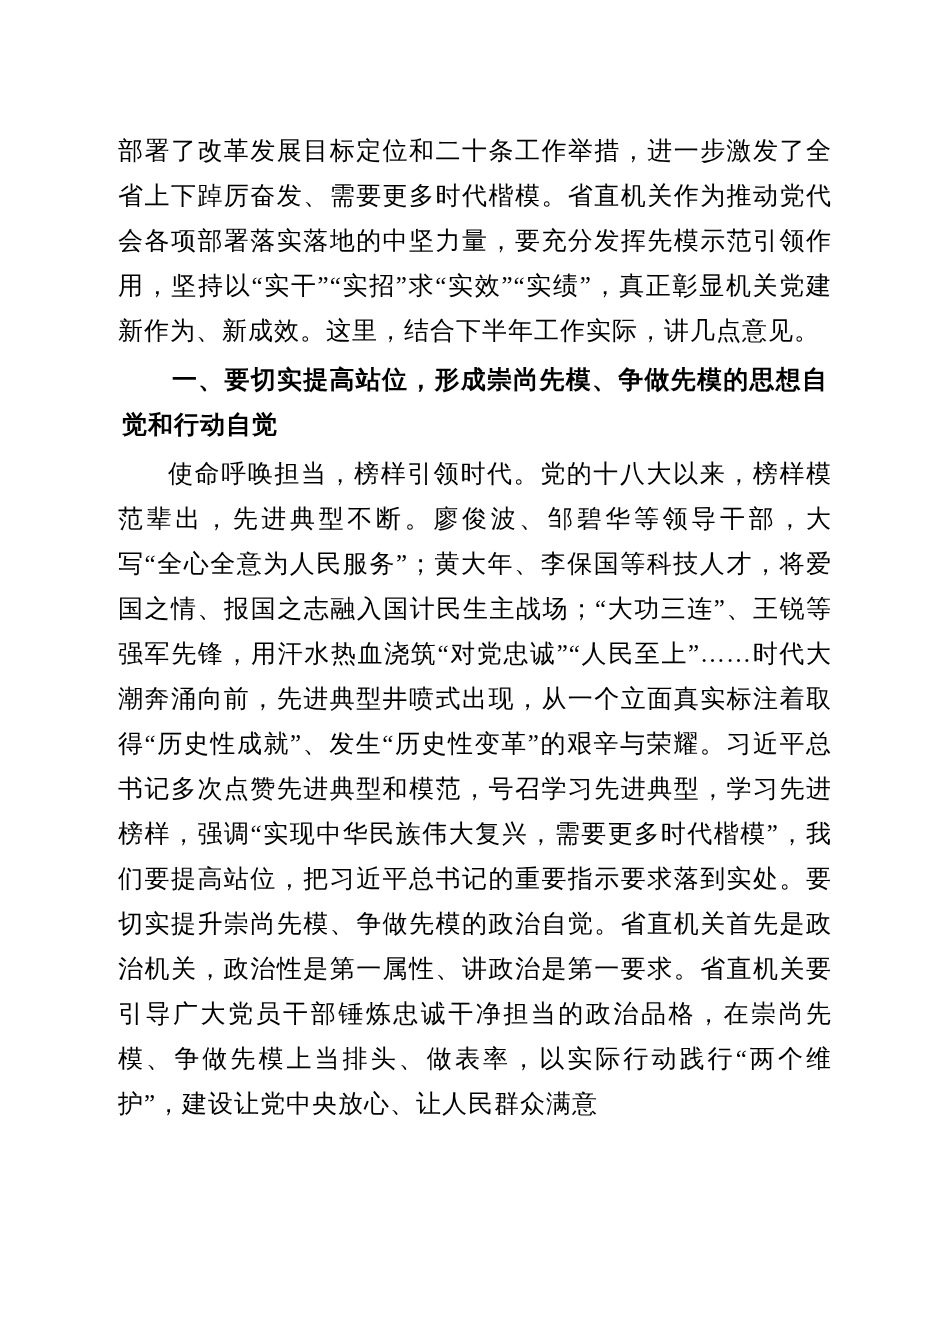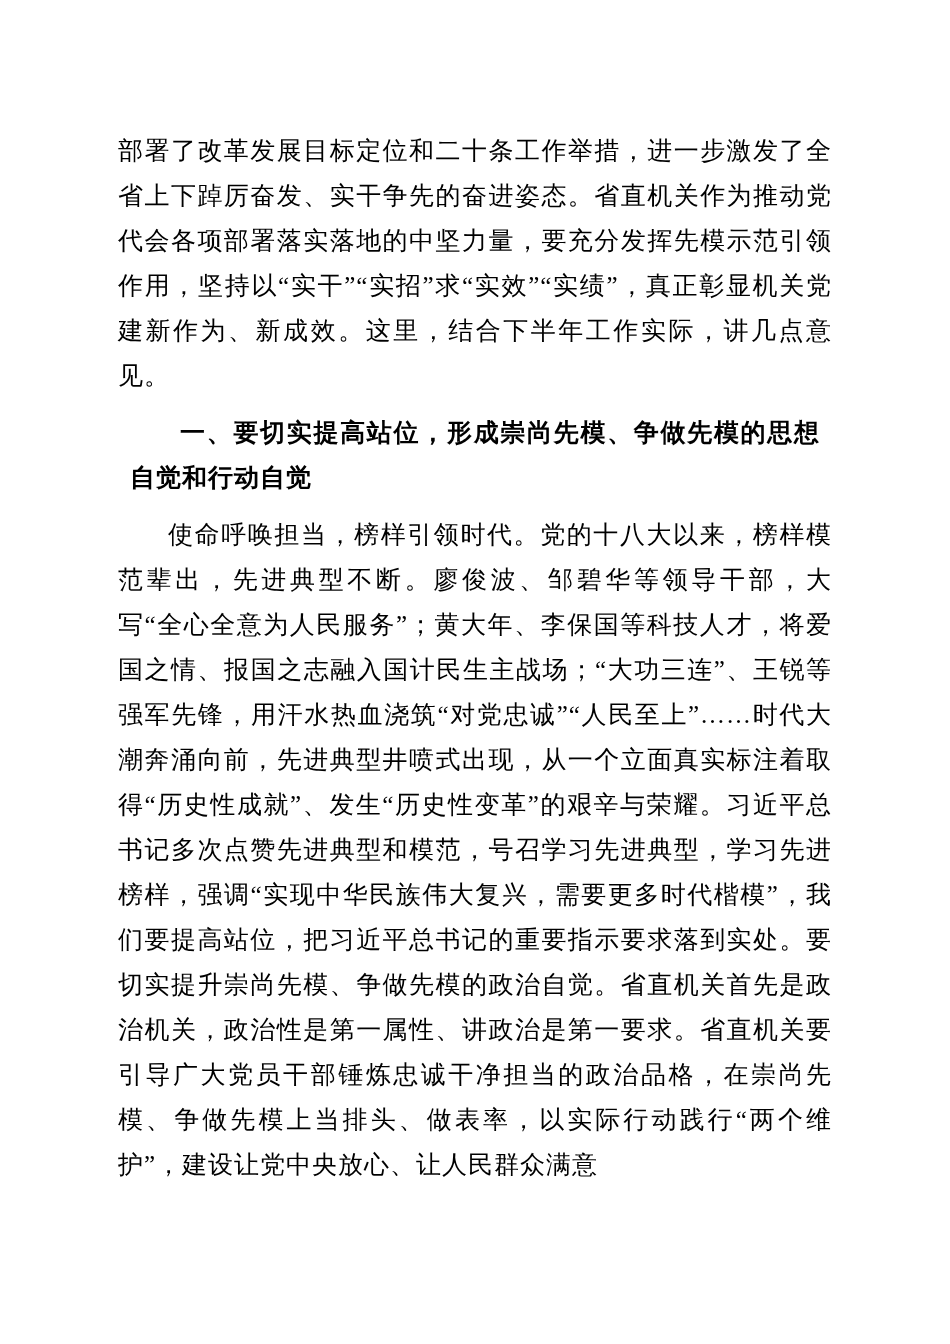--- a/index.html
+++ b/index.html
@@ -26,33 +26,33 @@
     text-align: justify;
     text-justify: inter-ideograph;
     text-indent: 2em;
     letter-spacing: 1px;
     word-break: break-all;
   }
   .para.no-indent {
     text-indent: 0;
   }
   .heading {
-    margin: 12px;
+    margin: 4px;
     font-family: "Liberation Sans", "DejaVu Sans", sans-serif;
     font-weight: bold;
     font-size: 25px;
     line-height: 45px;
     text-align: justify;
     text-justify: inter-ideograph;
     text-indent: 2em;
     letter-spacing: 1px;
     word-break: break-all;
     color: #000000;
   }
 </style>
 </head>
 <body>
 
 <div class="page">
-  <p class="para no-indent">部署了改革发展目标定位和二十条工作举措，进一步激发了全省上下踔厉奋发、实干争先的奋进姿态。省直机关作为推动党代会各项部署落实落地的中坚力量，要充分发挥先模示范引领作用，坚持以“实干”“实招”求“实效”“实绩”，真正彰显机关党建新作为、新成效。这里，结合下半年工作实际，讲几点意见。</p>
+  <p class="para no-indent">部署了改革发展目标定位和二十条工作举措，进一步激发了全省上下踔厉奋发、需要更多时代楷模。省直机关作为推动党代会各项部署落实落地的中坚力量，要充分发挥先模示范引领作用，坚持以“实干”“实招”求“实效”“实绩”，真正彰显机关党建新作为、新成效。这里，结合下半年工作实际，讲几点意见。</p>
   <h2 class="heading">一、要切实提高站位，形成崇尚先模、争做先模的思想自觉和行动自觉</h2>
   <p class="para">使命呼唤担当，榜样引领时代。党的十八大以来，榜样模范辈出，先进典型不断。廖俊波、邹碧华等领导干部，大写“全心全意为人民服务”；黄大年、李保国等科技人才，将爱国之情、报国之志融入国计民生主战场；“大功三连”、王锐等强军先锋，用汗水热血浇筑“对党忠诚”“人民至上”……时代大潮奔涌向前，先进典型井喷式出现，从一个立面真实标注着取得“历史性成就”、发生“历史性变革”的艰辛与荣耀。习近平总书记多次点赞先进典型和模范，号召学习先进典型，学习先进榜样，强调“实现中华民族伟大复兴，需要更多时代楷模”，我们要提高站位，把习近平总书记的重要指示要求落到实处。要切实提升崇尚先模、争做先模的政治自觉。省直机关首先是政治机关，政治性是第一属性、讲政治是第一要求。省直机关要引导广大党员干部锤炼忠诚干净担当的政治品格，在崇尚先模、争做先模上当排头、做表率，以实际行动践行“两个维护”，建设让党中央放心、让人民群众满意</p>
 </div>
 
 </body></html>

